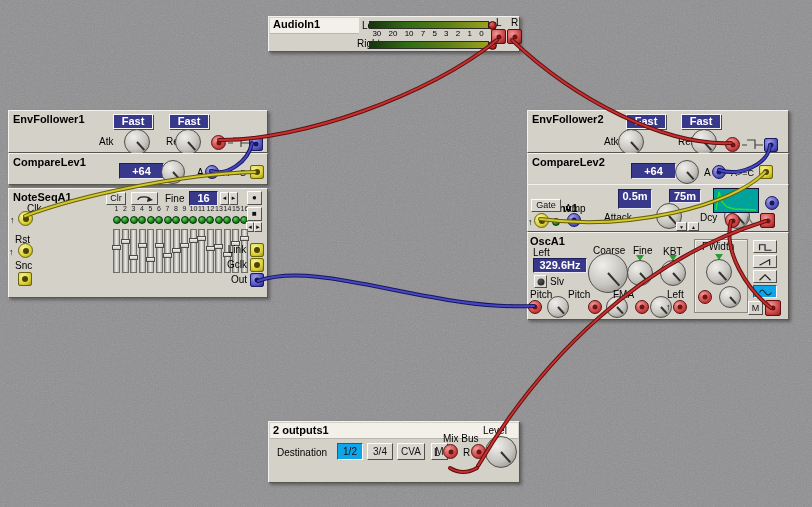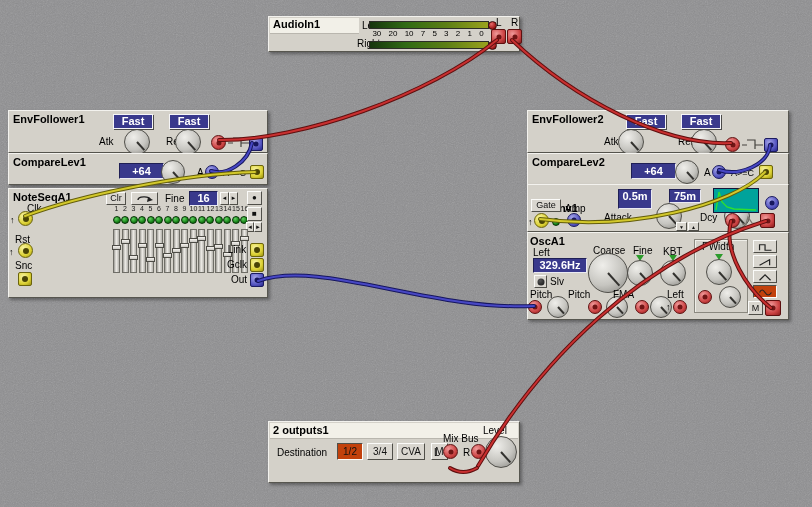--- a/index.html
+++ b/index.html
@@ -16,21 +16,21 @@
   .s9{font-size:9px}.s8{font-size:8px}
   .disp{position:absolute;background:#39398c;color:#fff;font-size:11px;font-weight:bold;
         text-align:center;border:1px solid;border-color:#1f1f55 #eaeaf2 #eaeaf2 #1f1f55;
         box-sizing:border-box}
   .navybtn{position:absolute;background:#39398c;color:#fff;font-size:11px;font-weight:bold;
         text-align:center;border:1px solid #f5f5f8;box-shadow:1px 1px 0 rgba(40,40,40,.8);
         box-sizing:border-box}
   .rbtn{position:absolute;background:#d9d6cf;border:1px solid;
         border-color:#fbfbf9 #504f49 #504f49 #fbfbf9;font-size:9px;text-align:center;
         color:#111;box-sizing:border-box;line-height:11px}
-  .rbtn.sel{background:#c2410c;border-color:#504f49 #fbfbf9 #fbfbf9 #504f49}
+  .rbtn.sel{background:#0ea5e9;border-color:#504f49 #fbfbf9 #fbfbf9 #504f49}
   .knob{position:absolute;border-radius:50%;
         background:radial-gradient(circle at 36% 30%,#efeeea,#c6c5c0 55%,#8b8a85 95%);
         border:1px solid #504f4a;box-sizing:border-box}
   .knob i{position:absolute;left:calc(50% - 1px);top:50%;width:2px;height:45%;
         background:#33322f;transform-origin:50% 0;transform:rotate(-42deg)}
   .pc,.ps{position:absolute;box-sizing:border-box}
   .pc{border-radius:50%}.ps{border-radius:2px}
   .pc::after,.ps::after{content:"";position:absolute;left:50%;top:50%;
         transform:translate(-50%,-50%);border-radius:50%}
   .red{background:radial-gradient(circle at 35% 30%,#f09a9a,#cc4444 60%,#8c1d1d);border:1px solid #5e1010}

